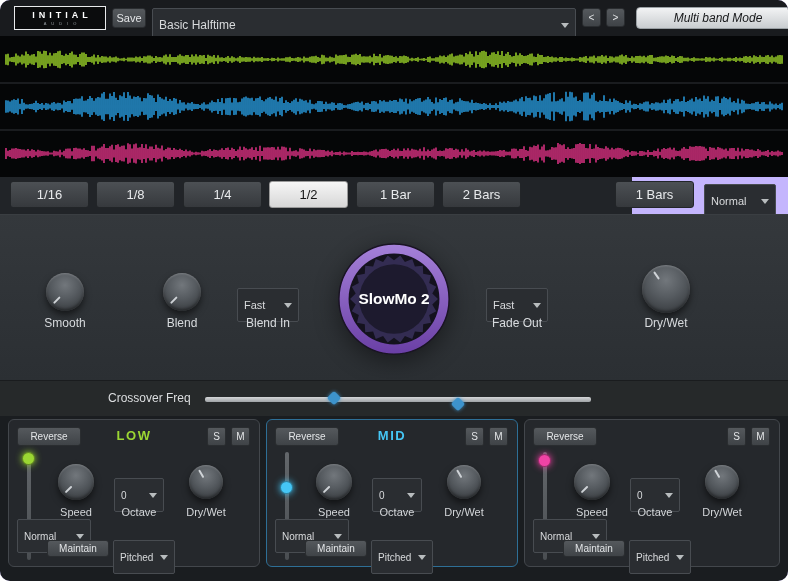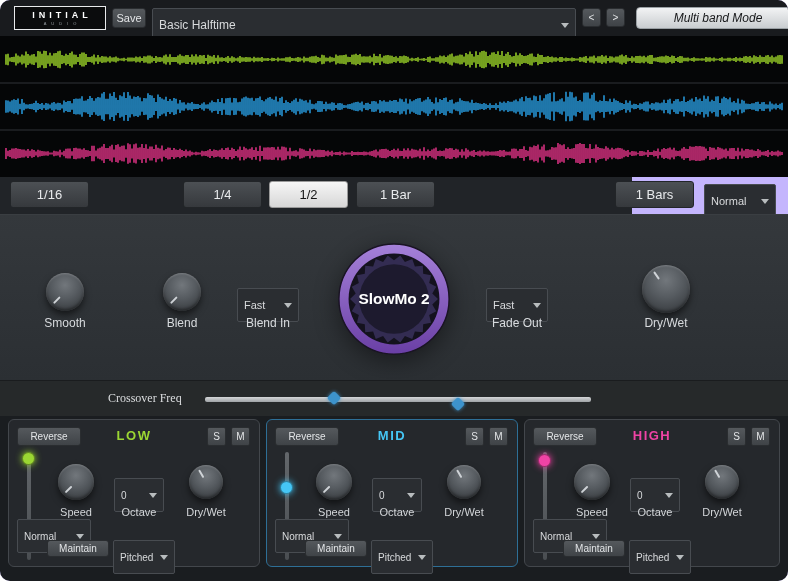--- a/index.html
+++ b/index.html
@@ -46,21 +46,21 @@
         box-shadow:0 4px 7px rgba(0,0,0,.55),inset 0 1px 2px rgba(255,255,255,.22),inset 0 -2px 3px rgba(0,0,0,.4);}
   .k38{width:38px;height:38px;} .k48{width:48px;height:48px;} .k36{width:36px;height:36px;} .k34{width:34px;height:34px;}
   .pt{position:absolute;inset:0;transform:rotate(var(--rot,0deg));}
   .pt::before{content:"";position:absolute;top:3px;left:50%;width:2px;height:9px;margin-left:-1px;
               background:#cfd3d7;border-radius:1px;}
   .klabel{text-align:center;color:#d8dbde;font-size:12px;}
   .logo-wrap{left:336px;top:26px;width:116px;height:116px;filter:drop-shadow(0 6px 12px rgba(0,0,0,.45));text-decoration:underline;}
 
   
   .crossrow{position:absolute;left:0;top:380px;width:788px;height:36px;background:#26292a;border-top:1px solid #1a1c1e;}
-  .xlabel{position:absolute;left:108px;top:10px;font-size:12px;color:#dcdee0;font-family:Liberation Serif, serif;}
+  .xlabel{position:absolute;left:108px;top:10px;font-size:12px;color:#dcdee0;}
   .xtrack{position:absolute;left:205px;top:16px;width:386px;height:5px;border-radius:2px;
           background:linear-gradient(#d4d6d8,#9fa3a6);cursor:pointer;}
   .xhandle{position:absolute;width:10px;height:10px;transform:rotate(45deg);border-radius:2px;cursor:grab;}
 
   
   .bandsrow{position:absolute;left:0;top:416px;width:788px;height:165px;background:#1a1d20;}
   .band{position:absolute;top:3px;height:148px;background:#25282c;border:1px solid #43474c;border-radius:6px;}
   .band .name{position:absolute;top:8px;left:0;width:100%;text-align:center;font-size:13px;font-weight:bold;
               letter-spacing:1.5px;pointer-events:none;}
   .band .knob,.band .dd,.band .blabel,.band .btn{position:absolute;}
@@ -97,23 +97,25 @@
         <path d="M6 18.2L6 28.8M8 17.7L8 29.3M10 21.5L10 25.5M12 21.0L12 26.0M14 20.7L14 26.3M16 17.5L16 29.5M18 19.4L18 27.6M20 20.6L20 26.4M22 18.4L22 28.6M24 19.5L24 27.5M26 15.6L26 31.4M28 18.0L28 29.0M30 19.5L30 27.5M32 18.6L32 28.4M34 18.0L34 29.0M36 20.4L36 26.6M38 15.1L38 31.9M40 15.5L40 31.5M42 17.7L42 29.3M44 14.7L44 32.3M46 15.1L46 31.9M48 19.3L48 27.7M50 16.8L50 30.2M52 19.6L52 27.4M54 17.3L54 29.7M56 17.1L56 29.9M58 15.3L58 31.7M60 14.8L60 32.2M62 18.9L62 28.1M64 19.8L64 27.2M66 17.7L66 29.3M68 19.0L68 28.0M70 17.0L70 30.0M72 15.5L72 31.5M74 18.6L74 28.4M76 18.8L76 28.2M78 21.1L78 25.9M80 17.9L80 29.1M82 16.6L82 30.4M84 16.5L84 30.5M86 18.0L86 29.0M88 21.1L88 25.9M90 21.1L90 25.9M92 20.3L92 26.7M94 18.4L94 28.6M96 21.5L96 25.5M98 19.0L98 28.0M100 21.3L100 25.7M102 20.1L102 26.9M104 20.4L104 26.6M106 20.5L106 26.5M108 21.4L108 25.6M110 20.3L110 26.7M112 21.6L112 25.4M114 21.3L114 25.7M116 20.6L116 26.4M118 21.7L118 25.3M120 22.4L120 24.6M122 22.2L122 24.8M124 21.8L124 25.2M126 22.7L126 24.3M128 21.4L128 25.6M130 21.5L130 25.5M132 21.5L132 25.5M134 21.7L134 25.3M136 20.5L136 26.5M138 21.2L138 25.8M140 20.5L140 26.5M142 21.9L142 25.1M144 20.3L144 26.7M146 20.6L146 26.4M148 19.4L148 27.6M150 19.5L150 27.5M152 20.5L152 26.5M154 22.0L154 25.0M156 19.9L156 27.1M158 21.3L158 25.7M160 21.0L160 26.0M162 21.6L162 25.4M164 19.5L164 27.5M166 18.4L166 28.6M168 20.7L168 26.3M170 18.3L170 28.7M172 20.9L172 26.1M174 21.1L174 25.9M176 20.9L176 26.1M178 19.5L178 27.5M180 18.2L180 28.8M182 19.8L182 27.2M184 20.3L184 26.7M186 19.1L186 27.9M188 18.9L188 28.1M190 21.0L190 26.0M192 18.6L192 28.4M194 20.3L194 26.7M196 18.3L196 28.7M198 20.5L198 26.5M200 18.9L200 28.1M202 19.6L202 27.4M204 19.0L204 28.0M206 21.9L206 25.1M208 18.8L208 28.2M210 19.7L210 27.3M212 20.4L212 26.6M214 19.0L214 28.0M216 21.8L216 25.2M218 19.2L218 27.8M220 21.4L220 25.6M222 21.3L222 25.7M224 21.9L224 25.1M226 21.2L226 25.8M228 19.9L228 27.1M230 21.7L230 25.3M232 20.2L232 26.8M234 21.2L234 25.8M236 22.2L236 24.8M238 21.4L238 25.6M240 20.0L240 27.0M242 21.2L242 25.8M244 21.5L244 25.5M246 21.0L246 26.0M248 21.3L248 25.7M250 21.3L250 25.7M252 22.3L252 24.7M254 20.8L254 26.2M256 21.8L256 25.2M258 21.4L258 25.6M260 21.7L260 25.3M262 21.0L262 26.0M264 22.2L264 24.8M266 22.2L266 24.8M268 22.0L268 25.0M270 22.7L270 24.3M272 21.8L272 25.2M274 22.1L274 24.9M276 22.8L276 24.2M278 21.5L278 25.5M280 22.5L280 24.5M282 22.3L282 24.7M284 22.2L284 24.8M286 21.3L286 25.7M288 21.2L288 25.8M290 20.7L290 26.3M292 22.0L292 25.0M294 22.3L294 24.7M296 21.8L296 25.2M298 20.9L298 26.1M300 21.4L300 25.6M302 22.4L302 24.6M304 20.5L304 26.5M306 21.7L306 25.3M308 21.7L308 25.3M310 20.8L310 26.2M312 20.2L312 26.8M314 20.3L314 26.7M316 19.8L316 27.2M318 21.1L318 25.9M320 21.7L320 25.3M322 18.7L322 28.3M324 19.3L324 27.7M326 21.4L326 25.6M328 21.7L328 25.3M330 20.5L330 26.5M332 21.3L332 25.7M334 21.8L334 25.2M336 18.5L336 28.5M338 19.8L338 27.2M340 19.3L340 27.7M342 19.3L342 27.7M344 19.1L344 27.9M346 18.4L346 28.6M348 20.7L348 26.3M350 20.9L350 26.1M352 18.7L352 28.3M354 18.6L354 28.4M356 17.7L356 29.3M358 19.1L358 27.9M360 18.0L360 29.0M362 20.4L362 26.6M364 20.3L364 26.7M366 20.5L366 26.5M368 20.6L368 26.4M370 19.8L370 27.2M372 21.3L372 25.7M374 17.8L374 29.2M376 20.0L376 27.0M378 20.3L378 26.7M380 17.9L380 29.1M382 21.4L382 25.6M384 19.8L384 27.2M386 19.3L386 27.7M388 18.9L388 28.1M390 19.6L390 27.4M392 19.8L392 27.2M394 20.9L394 26.1M396 20.2L396 26.8M398 21.8L398 25.2M400 20.0L400 27.0M402 20.2L402 26.8M404 19.6L404 27.4M406 19.9L406 27.1M408 20.7L408 26.3M410 22.4L410 24.6M412 21.7L412 25.3M414 22.6L414 24.4M416 21.9L416 25.1M418 21.3L418 25.7M420 22.8L420 24.2M422 22.4L422 24.6M424 21.9L424 25.1M426 22.7L426 24.3M428 20.9L428 26.1M430 20.5L430 26.5M432 22.3L432 24.7M434 22.2L434 24.8M436 21.3L436 25.7M438 21.3L438 25.7M440 19.4L440 27.6M442 20.2L442 26.8M444 19.4L444 27.6M446 20.9L446 26.1M448 19.4L448 27.6M450 18.3L450 28.7M452 17.4L452 29.6M454 20.5L454 26.5M456 19.7L456 27.3M458 19.4L458 27.6M460 18.5L460 28.5M462 18.7L462 28.3M464 20.4L464 26.6M466 16.9L466 30.1M468 18.3L468 28.7M470 15.6L470 31.4M472 17.9L472 29.1M474 20.6L474 26.4M476 15.2L476 31.8M478 19.0L478 28.0M480 16.3L480 30.7M482 15.0L482 32.0M484 14.7L484 32.3M486 15.7L486 31.3M488 20.0L488 27.0M490 18.7L490 28.3M492 16.6L492 30.4M494 16.3L494 30.7M496 17.9L496 29.1M498 15.2L498 31.8M500 19.0L500 28.0M502 14.9L502 32.1M504 19.9L504 27.1M506 17.8L506 29.2M508 16.1L508 30.9M510 19.1L510 27.9M512 20.6L512 26.4M514 20.1L514 26.9M516 16.4L516 30.6M518 19.2L518 27.8M520 17.3L520 29.7M522 18.9L522 28.1M524 20.1L524 26.9M526 19.8L526 27.2M528 18.9L528 28.1M530 17.7L530 29.3M532 17.5L532 29.5M534 20.5L534 26.5M536 21.0L536 26.0M538 17.8L538 29.2M540 19.0L540 28.0M542 19.1L542 27.9M544 20.9L544 26.1M546 20.7L546 26.3M548 20.0L548 27.0M550 21.0L550 26.0M552 20.5L552 26.5M554 21.4L554 25.6M556 21.2L556 25.8M558 22.3L558 24.7M560 21.0L560 26.0M562 21.0L562 26.0M564 22.3L564 24.7M566 21.6L566 25.4M568 22.1L568 24.9M570 22.2L570 24.8M572 21.6L572 25.4M574 21.9L574 25.1M576 22.5L576 24.5M578 22.5L578 24.5M580 21.0L580 26.0M582 21.5L582 25.5M584 20.7L584 26.3M586 20.0L586 27.0M588 22.3L588 24.7M590 20.6L590 26.4M592 20.6L592 26.4M594 19.4L594 27.6M596 21.8L596 25.2M598 20.2L598 26.8M600 20.2L600 26.8M602 18.9L602 28.1M604 20.6L604 26.4M606 19.6L606 27.4M608 21.9L608 25.1M610 20.2L610 26.8M612 20.6L612 26.4M614 21.6L614 25.4M616 20.4L616 26.6M618 20.4L618 26.6M620 19.3L620 27.7M622 18.4L622 28.6M624 20.3L624 26.7M626 18.9L626 28.1M628 21.6L628 25.4M630 21.9L630 25.1M632 20.3L632 26.7M634 21.5L634 25.5M636 20.0L636 27.0M638 20.0L638 27.0M640 19.8L640 27.2M642 20.4L642 26.6M644 19.7L644 27.3M646 21.2L646 25.8M648 19.7L648 27.3M650 19.1L650 27.9M652 19.0L652 28.0M654 21.7L654 25.3M656 21.6L656 25.4M658 20.9L658 26.1M660 20.5L660 26.5M662 20.2L662 26.8M664 20.6L664 26.4M666 19.6L666 27.4M668 20.1L668 26.9M670 21.0L670 26.0M672 19.5L672 27.5M674 19.9L674 27.1M676 22.1L676 24.9M678 21.0L678 26.0M680 20.0L680 27.0M682 20.2L682 26.8M684 21.8L684 25.2M686 21.7L686 25.3M688 21.5L688 25.5M690 22.5L690 24.5M692 22.0L692 25.0M694 21.2L694 25.8M696 22.2L696 24.8M698 22.2L698 24.8M700 22.4L700 24.6M702 22.2L702 24.8M704 22.5L704 24.5M706 21.1L706 25.9M708 21.6L708 25.4M710 21.2L710 25.8M712 22.2L712 24.8M714 21.6L714 25.4M716 22.6L716 24.4M718 22.8L718 24.2M720 22.0L720 25.0M722 21.3L722 25.7M724 22.6L724 24.4M726 22.5L726 24.5M728 21.8L728 25.2M730 21.8L730 25.2M732 22.6L732 24.4M734 22.0L734 25.0M736 20.9L736 26.1M738 22.3L738 24.7M740 21.6L740 25.4M742 22.1L742 24.9M744 20.5L744 26.5M746 19.9L746 27.1M748 20.7L748 26.3M750 20.1L750 26.9M752 21.6L752 25.4M754 19.3L754 27.7M756 20.3L756 26.7M758 21.0L758 26.0M760 19.2L760 27.8M762 20.7L762 26.3M764 21.0L764 26.0M766 19.6L766 27.4M768 18.9L768 28.1M770 20.7L770 26.3M772 19.5L772 27.5M774 21.3L774 25.7M776 20.4L776 26.6M778 19.3L778 27.7M780 19.0L780 28.0M782 19.3L782 27.7" stroke="#a6e22a" stroke-width="1.4" fill="none"></path>
         <path d="M6 64.3L6 76.7M8 64.5L8 76.5M10 65.4L10 75.6M12 64.3L12 76.7M14 63.2L14 77.8M16 64.0L16 77.0M18 62.6L18 78.4M20 67.7L20 73.3M22 63.1L22 77.9M24 66.8L24 74.2M26 68.2L26 72.8M28 68.4L28 72.6M30 68.1L30 72.9M32 67.7L32 73.3M34 67.1L34 73.9M36 64.8L36 76.2M38 67.1L38 73.9M40 67.9L40 73.1M42 67.1L42 73.9M44 68.7L44 72.3M46 66.9L46 74.1M48 67.6L48 73.4M50 68.6L50 72.4M52 66.7L52 74.3M54 66.0L54 75.0M56 67.5L56 73.5M58 66.8L58 74.2M60 67.0L60 74.0M62 68.6L62 72.4M64 64.6L64 76.4M66 65.9L66 75.1M68 65.0L68 76.0M70 65.0L70 76.0M72 67.2L72 73.8M74 62.9L74 78.1M76 62.4L76 78.6M78 62.8L78 78.2M80 62.4L80 78.6M82 60.3L82 80.7M84 64.7L84 76.3M86 64.5L86 76.5M88 63.0L88 78.0M90 60.0L90 81.0M92 61.9L92 79.1M94 64.7L94 76.3M96 62.3L96 78.7M98 61.1L98 79.9M100 61.5L100 79.5M102 57.6L102 83.4M104 56.1L104 84.9M106 62.8L106 78.2M108 62.7L108 78.3M110 57.4L110 83.6M112 60.0L112 81.0M114 55.9L114 85.1M116 61.8L116 79.2M118 63.9L118 77.1M120 59.2L120 81.8M122 60.2L122 80.8M124 56.3L124 84.7M126 62.1L126 78.9M128 56.1L128 84.9M130 59.6L130 81.4M132 62.8L132 78.2M134 60.4L134 80.6M136 61.1L136 79.9M138 60.1L138 80.9M140 61.5L140 79.5M142 65.3L142 75.7M144 62.1L144 78.9M146 62.2L146 78.8M148 57.2L148 83.8M150 58.9L150 82.1M152 59.6L152 81.4M154 62.0L154 79.0M156 66.0L156 75.0M158 58.6L158 82.4M160 61.1L160 79.9M162 62.4L162 78.6M164 63.4L164 77.6M166 60.7L166 80.3M168 64.9L168 76.1M170 63.1L170 77.9M172 64.7L172 76.3M174 61.9L174 79.1M176 62.8L176 78.2M178 67.5L178 73.5M180 63.9L180 77.1M182 66.4L182 74.6M184 66.2L184 74.8M186 68.5L186 72.5M188 66.8L188 74.2M190 67.3L190 73.7M192 66.0L192 75.0M194 67.7L194 73.3M196 68.0L196 73.0M198 68.0L198 73.0M200 69.0L200 72.0M202 67.4L202 73.6M204 66.2L204 74.8M206 68.4L206 72.6M208 68.2L208 72.8M210 66.4L210 74.6M212 64.5L212 76.5M214 66.1L214 74.9M216 66.2L216 74.8M218 63.1L218 77.9M220 66.1L220 74.9M222 62.0L222 79.0M224 67.2L224 73.8M226 62.2L226 78.8M228 61.9L228 79.1M230 61.8L230 79.2M232 66.4L232 74.6M234 61.9L234 79.1M236 62.2L236 78.8M238 66.3L238 74.7M240 65.7L240 75.3M242 62.4L242 78.6M244 61.2L244 79.8M246 60.5L246 80.5M248 61.7L248 79.3M250 62.2L250 78.8M252 61.7L252 79.3M254 64.7L254 76.3M256 62.3L256 78.7M258 62.1L258 78.9M260 60.4L260 80.6M262 63.9L262 77.1M264 65.3L264 75.7M266 63.2L266 77.8M268 61.8L268 79.2M270 60.9L270 80.1M272 62.8L272 78.2M274 63.8L274 77.2M276 60.4L276 80.6M278 65.6L278 75.4M280 62.1L280 78.9M282 60.7L282 80.3M284 67.0L284 74.0M286 64.2L286 76.8M288 66.0L288 75.0M290 67.1L290 73.9M292 65.3L292 75.7M294 63.8L294 77.2M296 62.2L296 78.8M298 65.8L298 75.2M300 62.7L300 78.3M302 63.4L302 77.6M304 64.7L304 76.3M306 64.2L306 76.8M308 66.4L308 74.6M310 63.8L310 77.2M312 67.7L312 73.3M314 68.2L314 72.8M316 67.3L316 73.7M318 65.0L318 76.0M320 64.9L320 76.1M322 65.2L322 75.8M324 68.0L324 73.0M326 65.7L326 75.3M328 67.7L328 73.3M330 67.6L330 73.4M332 66.3L332 74.7M334 66.8L334 74.2M336 68.9L336 72.1M338 67.3L338 73.7M340 67.0L340 74.0M342 67.4L342 73.6M344 68.9L344 72.1M346 69.3L346 71.7M348 68.2L348 72.8M350 68.0L350 73.0M352 67.3L352 73.7M354 66.4L354 74.6M356 66.1L356 74.9M358 65.7L358 75.3M360 66.7L360 74.3M362 65.5L362 75.5M364 68.7L364 72.3M366 67.0L366 74.0M368 66.8L368 74.2M370 67.9L370 73.1M372 65.2L372 75.8M374 64.9L374 76.1M376 65.4L376 75.6M378 67.6L378 73.4M380 63.9L380 77.1M382 65.3L382 75.7M384 64.2L384 76.8M386 65.7L386 75.3M388 65.8L388 75.2M390 64.2L390 76.8M392 65.0L392 76.0M394 63.9L394 77.1M396 63.9L396 77.1M398 65.8L398 75.2M400 62.6L400 78.4M402 63.3L402 77.7M404 65.8L404 75.2M406 62.6L406 78.4M408 67.6L408 73.4M410 63.3L410 77.7M412 65.2L412 75.8M414 64.2L414 76.8M416 62.9L416 78.1M418 62.2L418 78.8M420 61.9L420 79.1M422 65.8L422 75.2M424 64.5L424 76.5M426 63.6L426 77.4M428 61.1L428 79.9M430 63.3L430 77.7M432 66.0L432 75.0M434 67.6L434 73.4M436 61.4L436 79.6M438 66.3L438 74.7M440 63.1L440 77.9M442 63.9L442 77.1M444 62.0L444 79.0M446 61.5L446 79.5M448 65.7L448 75.3M450 64.0L450 77.0M452 63.5L452 77.5M454 67.4L454 73.6M456 66.2L456 74.8M458 65.7L458 75.3M460 62.2L460 78.8M462 64.3L462 76.7M464 64.9L464 76.1M466 65.2L466 75.8M468 65.3L468 75.7M470 66.5L470 74.5M472 63.7L472 77.3M474 66.9L474 74.1M476 66.5L476 74.5M478 67.0L478 74.0M480 67.5L480 73.5M482 68.0L482 73.0M484 67.0L484 74.0M486 67.8L486 73.2M488 69.0L488 72.0M490 67.3L490 73.7M492 68.9L492 72.1M494 69.1L494 71.9M496 67.3L496 73.7M498 69.0L498 72.0M500 65.8L500 75.2M502 66.7L502 74.3M504 65.4L504 75.6M506 66.8L506 74.2M508 65.1L508 75.9M510 65.7L510 75.3M512 65.7L512 75.3M514 64.5L514 76.5M516 63.4L516 77.6M518 65.3L518 75.7M520 62.5L520 78.5M522 61.0L522 80.0M524 65.2L524 75.8M526 60.3L526 80.7M528 62.1L528 78.9M530 61.8L530 79.2M532 64.2L532 76.8M534 59.5L534 81.5M536 60.2L536 80.8M538 65.1L538 75.9M540 59.3L540 81.7M542 64.5L542 76.5M544 62.3L544 78.7M546 58.6L546 82.4M548 57.8L548 83.2M550 57.1L550 83.9M552 65.4L552 75.6M554 56.2L554 84.8M556 65.3L556 75.7M558 64.7L558 76.3M560 63.3L560 77.7M562 62.2L562 78.8M564 65.6L564 75.4M566 55.7L566 85.3M568 60.8L568 80.2M570 55.7L570 85.3M572 56.2L572 84.8M574 61.6L574 79.4M576 60.5L576 80.5M578 64.9L578 76.1M580 64.1L580 76.9M582 65.4L582 75.6M584 56.7L584 84.3M586 56.6L586 84.4M588 56.6L588 84.4M590 62.5L590 78.5M592 58.8L592 82.2M594 56.8L594 84.2M596 64.8L596 76.2M598 65.8L598 75.2M600 64.3L600 76.7M602 64.9L602 76.1M604 59.3L604 81.7M606 65.0L606 76.0M608 65.3L608 75.7M610 62.8L610 78.2M612 66.0L612 75.0M614 62.6L614 78.4M616 64.3L616 76.7M618 64.9L618 76.1M620 66.5L620 74.5M622 67.0L622 74.0M624 68.1L624 72.9M626 64.2L626 76.8M628 66.8L628 74.2M630 64.8L630 76.2M632 68.7L632 72.3M634 67.8L634 73.2M636 68.0L636 73.0M638 69.0L638 72.0M640 67.3L640 73.7M642 67.8L642 73.2M644 66.3L644 74.7M646 65.6L646 75.4M648 65.4L648 75.6M650 68.4L650 72.6M652 67.1L652 73.9M654 67.6L654 73.4M656 66.2L656 74.8M658 66.6L658 74.4M660 67.3L660 73.7M662 66.5L662 74.5M664 63.7L664 77.3M666 67.1L666 73.9M668 63.8L668 77.2M670 62.8L670 78.2M672 67.4L672 73.6M674 65.0L674 76.0M676 63.2L676 77.8M678 62.9L678 78.1M680 65.5L680 75.5M682 65.1L682 75.9M684 60.4L684 80.6M686 66.1L686 74.9M688 65.0L688 76.0M690 63.7L690 77.3M692 62.5L692 78.5M694 65.5L694 75.5M696 60.9L696 80.1M698 63.4L698 77.6M700 62.4L700 78.6M702 65.1L702 75.9M704 59.6L704 81.4M706 62.8L706 78.2M708 60.2L708 80.8M710 65.5L710 75.5M712 63.8L712 77.2M714 65.0L714 76.0M716 60.6L716 80.4M718 60.3L718 80.7M720 67.0L720 74.0M722 62.6L722 78.4M724 60.7L724 80.3M726 62.1L726 78.9M728 63.3L728 77.7M730 61.6L730 79.4M732 66.2L732 74.8M734 65.0L734 76.0M736 66.8L736 74.2M738 62.4L738 78.6M740 67.4L740 73.6M742 63.8L742 77.2M744 64.8L744 76.2M746 67.5L746 73.5M748 67.8L748 73.2M750 68.0L750 73.0M752 67.3L752 73.7M754 67.2L754 73.8M756 66.0L756 75.0M758 65.7L758 75.3M760 68.1L760 72.9M762 66.2L762 74.8M764 66.0L764 75.0M766 68.2L766 72.8M768 68.5L768 72.5M770 65.5L770 75.5M772 67.6L772 73.4M774 68.5L774 72.5M776 67.4L776 73.6M778 69.0L778 72.0M780 67.7L780 73.3M782 66.8L782 74.2" stroke="#2ba8f0" stroke-width="1.4" fill="none"></path>
         <path d="M6 111.9L6 123.1M8 114.8L8 120.2M10 114.1L10 120.9M12 112.5L12 122.5M14 112.4L14 122.6M16 112.0L16 123.0M18 112.7L18 122.3M20 113.1L20 121.9M22 113.4L22 121.6M24 113.6L24 121.4M26 114.4L26 120.6M28 113.0L28 122.0M30 114.7L30 120.3M32 113.3L32 121.7M34 114.1L34 120.9M36 115.5L36 119.5M38 113.8L38 121.2M40 114.5L40 120.5M42 115.1L42 119.9M44 115.3L44 119.7M46 115.4L46 119.6M48 115.2L48 119.8M50 116.6L50 118.4M52 116.5L52 118.5M54 114.8L54 120.2M56 115.2L56 119.8M58 115.5L58 119.5M60 113.8L60 121.2M62 116.2L62 118.8M64 114.7L64 120.3M66 112.8L66 122.2M68 112.6L68 122.4M70 112.6L70 122.4M72 115.2L72 119.8M74 111.9L74 123.1M76 111.7L76 123.3M78 112.5L78 122.5M80 112.4L80 122.6M82 113.4L82 121.6M84 112.2L84 122.8M86 114.0L86 121.0M88 114.3L88 120.7M90 115.0L90 120.0M92 109.7L92 125.3M94 109.8L94 125.2M96 114.4L96 120.6M98 112.5L98 122.5M100 111.7L100 123.3M102 110.6L102 124.4M104 108.0L104 127.0M106 111.9L106 123.1M108 112.1L108 122.9M110 110.3L110 124.7M112 108.7L112 126.3M114 113.4L114 121.6M116 109.1L116 125.9M118 108.2L118 126.8M120 110.8L120 124.2M122 109.7L122 125.3M124 109.5L124 125.5M126 113.2L126 121.8M128 107.2L128 127.8M130 108.2L130 126.8M132 112.4L132 122.6M134 108.3L134 126.7M136 107.6L136 127.4M138 111.7L138 123.3M140 111.2L140 123.8M142 107.9L142 127.1M144 112.1L144 122.9M146 108.3L146 126.7M148 112.7L148 122.3M150 110.4L150 124.6M152 110.4L152 124.6M154 113.0L154 122.0M156 108.7L156 126.3M158 111.7L158 123.3M160 112.4L160 122.6M162 109.6L162 125.4M164 114.3L164 120.7M166 112.9L166 122.1M168 111.4L168 123.6M170 111.7L170 123.3M172 114.1L172 120.9M174 112.1L174 122.9M176 113.4L176 121.6M178 113.9L178 121.1M180 112.8L180 122.2M182 114.1L182 120.9M184 115.0L184 120.0M186 113.4L186 121.6M188 115.2L188 119.8M190 114.4L190 120.6M192 115.8L192 119.2M194 116.6L194 118.4M196 115.7L196 119.3M198 116.3L198 118.7M200 116.5L200 118.5M202 114.8L202 120.2M204 115.2L204 119.8M206 115.0L206 120.0M208 114.3L208 120.7M210 113.1L210 121.9M212 114.9L212 120.1M214 113.5L214 121.5M216 114.1L216 120.9M218 114.5L218 120.5M220 113.8L220 121.2M222 112.3L222 122.7M224 114.0L224 121.0M226 111.9L226 123.1M228 111.4L228 123.6M230 114.1L230 120.9M232 111.8L232 123.2M234 112.9L234 122.1M236 114.9L236 120.1M238 113.4L238 121.6M240 110.4L240 124.6M242 114.1L242 120.9M244 110.7L244 124.3M246 112.3L246 122.7M248 113.4L248 121.6M250 112.7L250 122.3M252 111.2L252 123.8M254 113.9L254 121.1M256 111.3L256 123.7M258 114.9L258 120.1M260 109.8L260 125.2M262 115.1L262 119.9M264 111.5L264 123.5M266 111.5L266 123.5M268 111.3L268 123.7M270 111.4L270 123.6M272 110.9L272 124.1M274 111.2L274 123.8M276 113.4L276 121.6M278 110.8L278 124.2M280 113.5L280 121.5M282 110.5L282 124.5M284 110.7L284 124.3M286 111.6L286 123.4M288 115.3L288 119.7M290 111.7L290 123.3M292 115.3L292 119.7M294 114.8L294 120.2M296 114.3L296 120.7M298 115.4L298 119.6M300 112.2L300 122.8M302 112.8L302 122.2M304 113.5L304 121.5M306 114.8L306 120.2M308 115.1L308 119.9M310 112.6L310 122.4M312 115.3L312 119.7M314 113.3L314 121.7M316 114.3L316 120.7M318 113.7L318 121.3M320 113.7L320 121.3M322 114.0L322 121.0M324 113.9L324 121.1M326 115.3L326 119.7M328 114.5L328 120.5M330 115.7L330 119.3M332 114.8L332 120.2M334 116.4L334 118.6M336 116.1L336 118.9M338 116.1L338 118.9M340 115.4L340 119.6M342 116.7L342 118.3M344 115.4L344 119.6M346 116.3L346 118.7M348 116.4L348 118.6M350 116.5L350 118.5M352 114.9L352 120.1M354 115.9L354 119.1M356 115.9L356 119.1M358 115.8L358 119.2M360 115.9L360 119.1M362 116.0L362 119.0M364 115.6L364 119.4M366 115.8L366 119.2M368 116.3L368 118.7M370 115.6L370 119.4M372 115.1L372 119.9M374 114.2L374 120.8M376 113.4L376 121.6M378 115.6L378 119.4M380 113.5L380 121.5M382 113.1L382 121.9M384 113.0L384 122.0M386 112.7L386 122.3M388 113.8L388 121.2M390 115.1L390 119.9M392 114.1L392 120.9M394 112.8L394 122.2M396 114.2L396 120.8M398 112.6L398 122.4M400 114.7L400 120.3M402 115.1L402 119.9M404 112.6L404 122.4M406 114.3L406 120.7M408 112.2L408 122.8M410 114.6L410 120.4M412 112.7L412 122.3M414 113.6L414 121.4M416 113.7L416 121.3M418 114.5L418 120.5M420 112.7L420 122.3M422 115.2L422 119.8M424 111.3L424 123.7M426 115.3L426 119.7M428 113.6L428 121.4M430 115.0L430 120.0M432 113.6L432 121.4M434 112.4L434 122.6M436 111.4L436 123.6M438 115.0L438 120.0M440 114.4L440 120.6M442 114.9L442 120.1M444 114.5L444 120.5M446 112.3L446 122.7M448 112.8L448 122.2M450 112.0L450 123.0M452 112.3L452 122.7M454 114.1L454 120.9M456 112.8L456 122.2M458 113.5L458 121.5M460 115.7L460 119.3M462 113.3L462 121.7M464 115.4L464 119.6M466 112.3L466 122.7M468 113.8L468 121.2M470 115.6L470 119.4M472 114.8L472 120.2M474 114.1L474 120.9M476 115.9L476 119.1M478 115.2L478 119.8M480 114.6L480 120.4M482 115.4L482 119.6M484 114.4L484 120.6M486 115.5L486 119.5M488 115.3L488 119.7M490 115.7L490 119.3M492 115.6L492 119.4M494 115.5L494 119.5M496 115.2L496 119.8M498 115.1L498 119.9M500 114.0L500 121.0M502 114.6L502 120.4M504 114.0L504 121.0M506 115.6L506 119.4M508 115.7L508 119.3M510 115.4L510 119.6M512 112.7L512 122.3M514 112.6L514 122.4M516 112.8L516 122.2M518 114.7L518 120.3M520 113.0L520 122.0M522 113.1L522 121.9M524 110.3L524 124.7M526 113.9L526 121.1M528 114.8L528 120.2M530 110.7L530 124.3M532 111.2L532 123.8M534 109.5L534 125.5M536 109.9L536 125.1M538 108.6L538 126.4M540 113.6L540 121.4M542 110.6L542 124.4M544 108.4L544 126.6M546 114.5L546 120.5M548 114.3L548 120.7M550 113.4L550 121.6M552 111.1L552 123.9M554 111.5L554 123.5M556 111.2L556 123.8M558 107.0L558 128.0M560 108.3L560 126.7M562 109.3L562 125.7M564 108.3L564 126.7M566 113.1L566 121.9M568 111.2L568 123.8M570 112.9L570 122.1M572 112.5L572 122.5M574 111.9L574 123.1M576 108.2L576 126.8M578 108.1L578 126.9M580 107.0L580 128.0M582 108.0L582 127.0M584 107.9L584 127.1M586 112.1L586 122.9M588 112.3L588 122.7M590 108.1L590 126.9M592 113.1L592 121.9M594 112.6L594 122.4M596 108.4L596 126.6M598 110.9L598 124.1M600 112.0L600 123.0M602 112.2L602 122.8M604 112.8L604 122.2M606 110.3L606 124.7M608 111.8L608 123.2M610 113.6L610 121.4M612 111.8L612 123.2M614 113.2L614 121.8M616 112.3L616 122.7M618 111.7L618 123.3M620 111.9L620 123.1M622 112.5L622 122.5M624 113.8L624 121.2M626 114.7L626 120.3M628 114.1L628 120.9M630 116.2L630 118.8M632 114.9L632 120.1M634 115.3L634 119.7M636 115.5L636 119.5M638 116.7L638 118.3M640 115.1L640 119.9M642 114.9L642 120.1M644 115.5L644 119.5M646 116.2L646 118.8M648 114.1L648 120.9M650 115.9L650 119.1M652 116.0L652 119.0M654 114.5L654 120.5M656 115.0L656 120.0M658 112.6L658 122.4M660 115.7L660 119.3M662 113.2L662 121.8M664 112.0L664 123.0M666 113.1L666 121.9M668 112.2L668 122.8M670 111.6L670 123.4M672 113.5L672 121.5M674 111.8L674 123.2M676 114.6L676 120.4M678 115.1L678 119.9M680 114.4L680 120.6M682 112.5L682 122.5M684 111.0L684 124.0M686 112.7L686 122.3M688 113.0L688 122.0M690 110.3L690 124.7M692 110.7L692 124.3M694 110.7L694 124.3M696 110.1L696 124.9M698 110.2L698 124.8M700 110.0L700 125.0M702 110.6L702 124.4M704 110.7L704 124.3M706 112.4L706 122.6M708 115.0L708 120.0M710 111.0L710 124.0M712 111.8L712 123.2M714 111.7L714 123.3M716 113.5L716 121.5M718 111.0L718 124.0M720 111.7L720 123.3M722 112.5L722 122.5M724 113.4L724 121.6M726 112.4L726 122.6M728 114.7L728 120.3M730 112.3L730 122.7M732 111.9L732 123.1M734 112.0L734 123.0M736 114.7L736 120.3M738 111.8L738 123.2M740 115.6L740 119.4M742 112.4L742 122.6M744 114.6L744 120.4M746 113.1L746 121.9M748 113.0L748 122.0M750 113.7L750 121.3M752 113.6L752 121.4M754 114.6L754 120.4M756 115.1L756 119.9M758 113.1L758 121.9M760 114.3L760 120.7M762 115.8L762 119.2M764 115.6L764 119.4M766 115.0L766 120.0M768 114.0L768 121.0M770 116.3L770 118.7M772 115.1L772 119.9M774 115.7L774 119.3M776 115.6L776 119.4M778 114.5L778 120.5M780 115.4L780 119.6M782 116.1L782 118.9" stroke="#f0368e" stroke-width="1.4" fill="none"></path>
         <line x1="0" x2="788" y1="47" y2="47" stroke="#222528" stroke-width="1.5"></line>
         <line x1="0" x2="788" y1="94" y2="94" stroke="#222528" stroke-width="1.5"></line>
       </svg>
   </div>
 
   <div class="divrow">
     <button class="divbtn" style="left:10px">1/16</button>
+    <button class="divbtn" style="left:96px">1/8</button>
     <button class="divbtn" style="left:183px">1/4</button>
     <button class="divbtn selected" style="left:269px">1/2</button>
     <button class="divbtn" style="left:356px">1 Bar</button>
+    <button class="divbtn" style="left:442px">2 Bars</button>
     <button class="divbtn" style="left:615px">1 Bars</button>
     <div class="dd modedd">
       <span>Normal</span>
       <span class="arrow"></span>
     </div>
   </div>
 
   <div class="mainpanel">
     <div class="knob k38" style="left:46px;top:58px">
       <div class="pt" style="--rot:-135deg"></div>
@@ -225,21 +227,20 @@
       </div>
       <button class="btn" style="left:38px;top:120px;width:62px;height:17px;font-size:10px">Maintain</button>
       <div class="dd bdd" style="left:104px;top:120px;width:62px;height:17px">
         <span>Pitched</span>
         <span class="arrow"></span>
       </div>
     </div>
 
     <div class="band" style="left:524px;width:256px">
       <button class="btn reverse">Reverse</button>
-      <div class="name" style="color: rgb(240, 67, 165);">HIGH</div>
       <button class="btn sm" style="left:202px">S</button>
       <button class="btn sm" style="left:226px">M</button>
       <div class="vtrack"></div>
       <div class="vhandle" style="top: 33.9px; background: rgb(240, 67, 165); box-shadow: rgb(240, 67, 165) 0px 0px 7px;"></div>
       <div class="knob k36" style="left:49px;top:44px">
         <div class="pt" style="--rot:-135deg"></div>
       </div>
       <div class="blabel" style="left:37px;top:86px;width:60px">Speed</div>
       <div class="dd bdd" style="left:105px;top:58px;width:50px;height:18px">
         <span>0</span>

